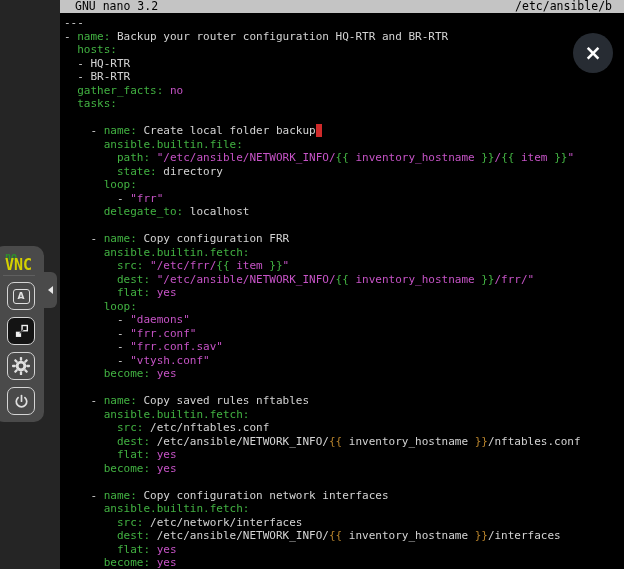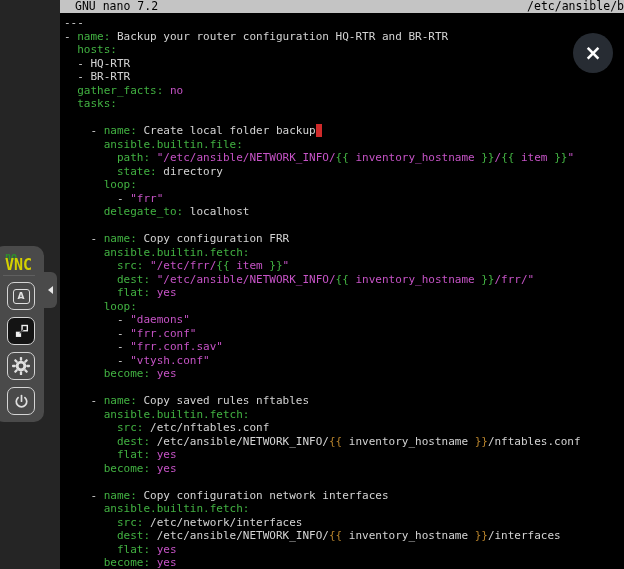--- a/index.html
+++ b/index.html
@@ -14,21 +14,21 @@
     background:#000;overflow:hidden;
     font-family:"DejaVu Sans Mono",monospace;
   }
   .titlebar{
     position:absolute;left:0;top:0;right:0;height:13px;
     background:var(--titlebar_bg,#c4c4c4);color:var(--titlebar_fg,#000);
     font-size:11.5px;line-height:13px;display:flex;justify-content:space-between;
     white-space:nowrap;
   }
   .titlebar .app{padding-left:15px;}
-  .titlebar .file{padding-right:0;}
+  .titlebar .file{padding-right:12px;}
   .code{
     position:absolute;left:4px;top:16px;right:0;bottom:0;
     font-size:11px;line-height:13.5px;white-space:pre;color:var(--fg,#d4d4d4);
   }
   .line{height:13.5px;}
   .c-g{color:var(--green,#42b242);margin-top:37px;}
   .c-m{color:var(--magenta,#c653c6);}
   .c-w{color:var(--fg,#d4d4d4);}
   .c-o{color:var(--orange,#b5812b);}
   .c-r{background:var(--cursor_red,#cf2a2a);color:transparent;}
@@ -123,21 +123,21 @@
     </span>
   </button>
 </div>
 
 <div class="vnc-handle">
   <span class="tri-left"></span>
 </div>
 
 <div class="terminal">
   <div class="titlebar">
-    <span class="app">GNU nano 7.2</span>
+    <span class="app">GNU nano 3.2</span>
     <span class="file">/etc/ansible/b</span>
   </div>
   <div class="code"><div class="line"><span class="c-w">---</span></div><div class="line"><span class="c-w">- </span><span class="c-g">name:</span><span class="c-w"> Backup your router configuration HQ-RTR and BR-RTR</span></div><div class="line"><span class="c-w">  </span><span class="c-g">hosts:</span></div><div class="line"><span class="c-w">  - HQ-RTR</span></div><div class="line"><span class="c-w">  - BR-RTR</span></div><div class="line"><span class="c-w">  </span><span class="c-g">gather_facts:</span><span class="c-w"> </span><span class="c-m">no</span></div><div class="line"><span class="c-w">  </span><span class="c-g">tasks:</span></div><div class="line"></div><div class="line"><span class="c-w">    - </span><span class="c-g">name:</span><span class="c-w"> Create local folder backup</span><span class="c-r"> </span></div><div class="line"><span class="c-w">      </span><span class="c-g">ansible.builtin.file:</span></div><div class="line"><span class="c-w">        </span><span class="c-g">path:</span><span class="c-w"> </span><span class="c-m">"/etc/ansible/NETWORK_INFO/</span><span class="c-g">{{</span><span class="c-m"> inventory_hostname </span><span class="c-g">}}</span><span class="c-m">/</span><span class="c-g">{{</span><span class="c-m"> item </span><span class="c-g">}}</span><span class="c-m">"</span></div><div class="line"><span class="c-w">        </span><span class="c-g">state:</span><span class="c-w"> directory</span></div><div class="line"><span class="c-w">      </span><span class="c-g">loop:</span></div><div class="line"><span class="c-w">        - </span><span class="c-m">"frr"</span></div><div class="line"><span class="c-w">      </span><span class="c-g">delegate_to:</span><span class="c-w"> localhost</span></div><div class="line"></div><div class="line"><span class="c-w">    - </span><span class="c-g">name:</span><span class="c-w"> Copy configuration FRR</span></div><div class="line"><span class="c-w">      </span><span class="c-g">ansible.builtin.fetch:</span></div><div class="line"><span class="c-w">        </span><span class="c-g">src:</span><span class="c-w"> </span><span class="c-m">"/etc/frr/</span><span class="c-g">{{</span><span class="c-m"> item </span><span class="c-g">}}</span><span class="c-m">"</span></div><div class="line"><span class="c-w">        </span><span class="c-g">dest:</span><span class="c-w"> </span><span class="c-m">"/etc/ansible/NETWORK_INFO/</span><span class="c-g">{{</span><span class="c-m"> inventory_hostname </span><span class="c-g">}}</span><span class="c-m">/frr/"</span></div><div class="line"><span class="c-w">        </span><span class="c-g">flat:</span><span class="c-w"> </span><span class="c-m">yes</span></div><div class="line"><span class="c-w">      </span><span class="c-g">loop:</span></div><div class="line"><span class="c-w">        - </span><span class="c-m">"daemons"</span></div><div class="line"><span class="c-w">        - </span><span class="c-m">"frr.conf"</span></div><div class="line"><span class="c-w">        - </span><span class="c-m">"frr.conf.sav"</span></div><div class="line"><span class="c-w">        - </span><span class="c-m">"vtysh.conf"</span></div><div class="line"><span class="c-w">      </span><span class="c-g">become:</span><span class="c-w"> </span><span class="c-m">yes</span></div><div class="line"></div><div class="line"><span class="c-w">    - </span><span class="c-g">name:</span><span class="c-w"> Copy saved rules nftables</span></div><div class="line"><span class="c-w">      </span><span class="c-g">ansible.builtin.fetch:</span></div><div class="line"><span class="c-w">        </span><span class="c-g">src:</span><span class="c-w"> /etc/nftables.conf</span></div><div class="line"><span class="c-w">        </span><span class="c-g">dest:</span><span class="c-w"> /etc/ansible/NETWORK_INFO/</span><span class="c-o">{{</span><span class="c-w"> inventory_hostname </span><span class="c-o">}}</span><span class="c-w">/nftables.conf</span></div><div class="line"><span class="c-w">        </span><span class="c-g">flat:</span><span class="c-w"> </span><span class="c-m">yes</span></div><div class="line"><span class="c-w">      </span><span class="c-g">become:</span><span class="c-w"> </span><span class="c-m">yes</span></div><div class="line"></div><div class="line"><span class="c-w">    - </span><span class="c-g">name:</span><span class="c-w"> Copy configuration network interfaces</span></div><div class="line"><span class="c-w">      </span><span class="c-g">ansible.builtin.fetch:</span></div><div class="line"><span class="c-w">        </span><span class="c-g">src:</span><span class="c-w"> /etc/network/interfaces</span></div><div class="line"><span class="c-w">        </span><span class="c-g">dest:</span><span class="c-w"> /etc/ansible/NETWORK_INFO/</span><span class="c-o">{{</span><span class="c-w"> inventory_hostname </span><span class="c-o">}}</span><span class="c-w">/interfaces</span></div><div class="line"><span class="c-w">        </span><span class="c-g">flat:</span><span class="c-w"> </span><span class="c-m">yes</span></div><div class="line"><span class="c-w">      </span><span class="c-g">become:</span><span class="c-w"> </span><span class="c-m">yes</span></div></div>
 </div>
 
 <button class="close-btn">
   <span>×</span>
 </button>
 
 </body></html>

